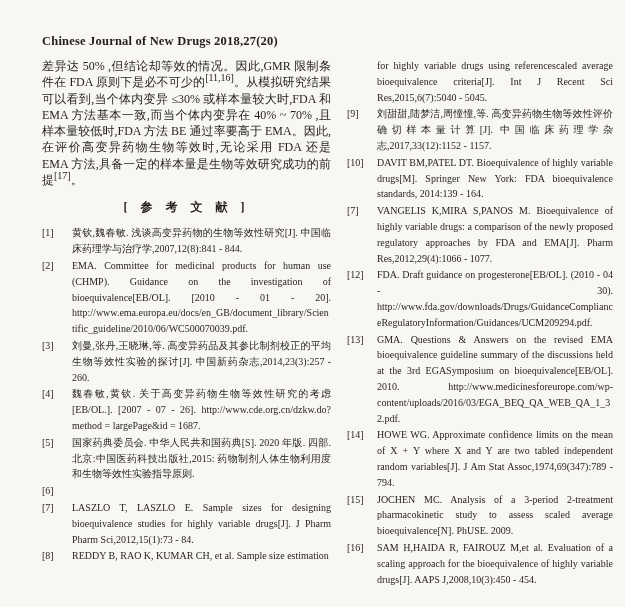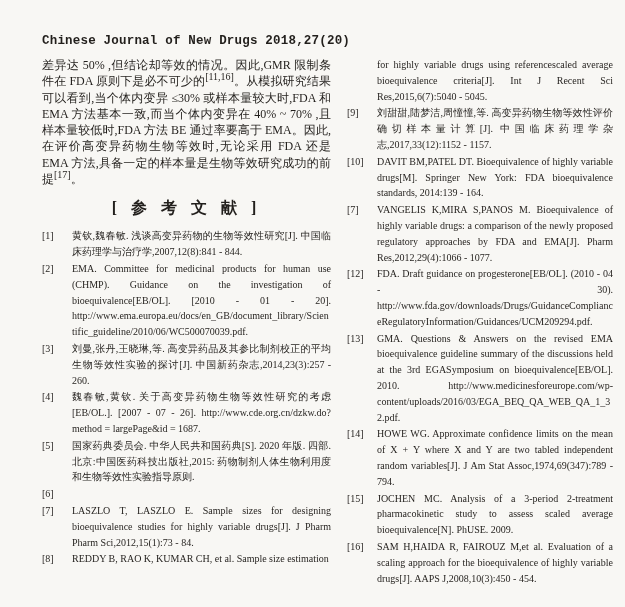--- a/index.html
+++ b/index.html
@@ -15,21 +15,20 @@
     color: #221f1c;
     padding: 34px 12px 0 42px;
     overflow: hidden;
     position: relative;
   }
   .journal-header {
     font-size: 12.5px;
     font-weight: bold;
     letter-spacing: 0.2px;
     margin: 0 0 9px 0;
-    font-family: Liberation Mono, monospace;
   }
   .columns {
     display: flex;
     align-items: flex-start;
     gap: 16px;
   }
   .col-left  { width: 289px; flex: none; }
   .col-right { flex: 1; min-width: 0; }
   .paragraph {
     margin: 0;
@@ -39,21 +38,21 @@
     text-justify: inter-ideograph;
   }
   .paragraph sup {
     font-size: 10px;
     line-height: 0;
     vertical-align: super;
   }
   .ref-heading {
     text-align: center;
     font-weight: bold;
-    font-size: 16px;
+    font-size: 12px;
     letter-spacing: 5px;
     margin: 11px 0 9px 0;
   }
   .ref-list { display: block; }
   .ref {
     display: flex;
     font-size: 10px;
     line-height: 15.8px;
     margin: 0 0 1px 0;
   }

